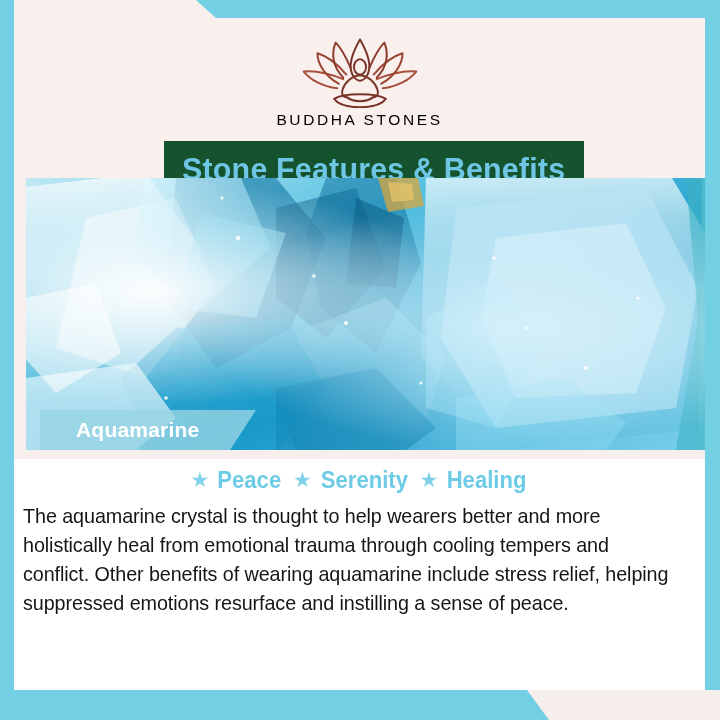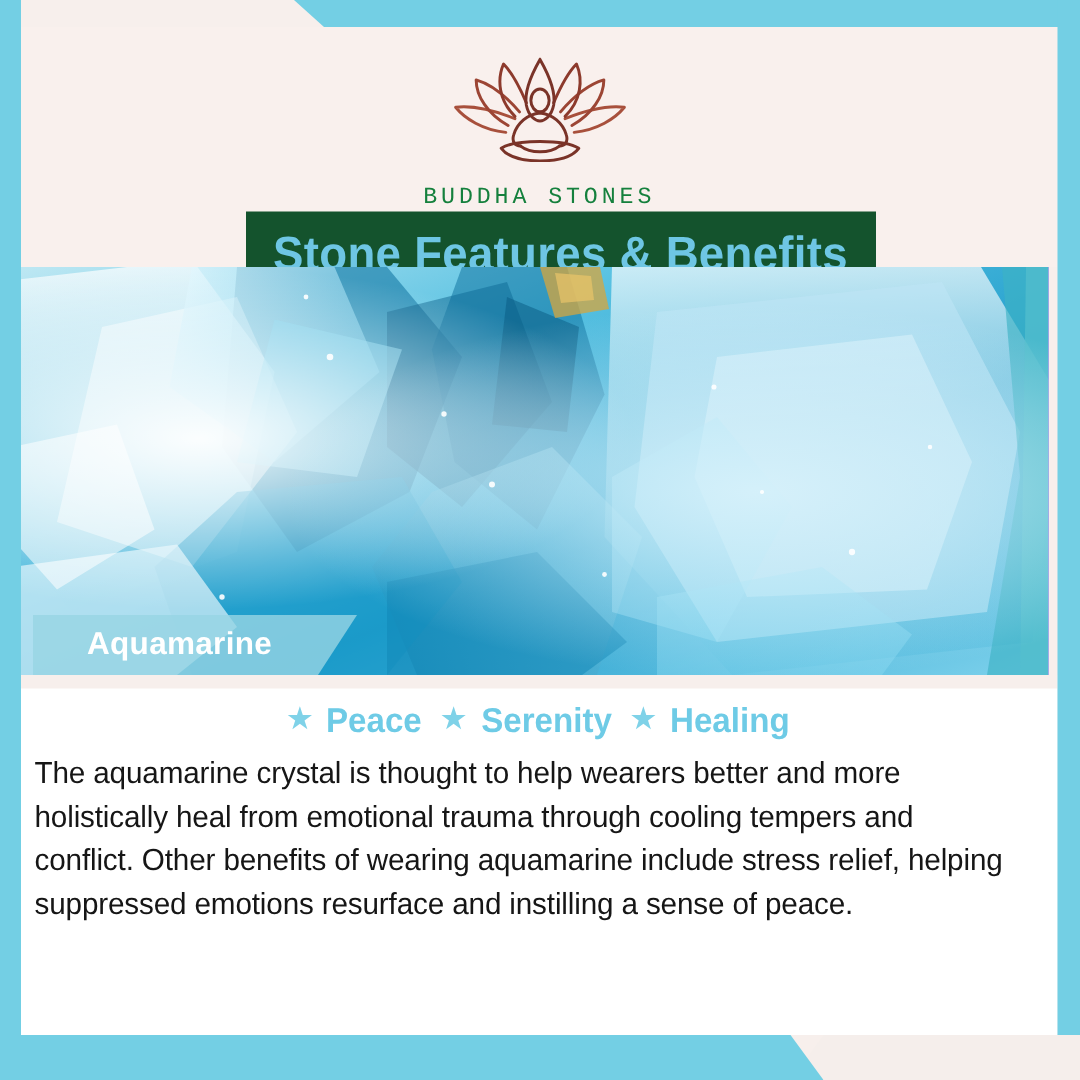--- a/index.html
+++ b/index.html
@@ -67,25 +67,25 @@
     position: absolute;
     top: 14px; left: 0; right: 0;
     display: flex;
     flex-direction: column;
     align-items: center;
   }
 
   .logo-mark { width: 152px; height: 76px; display: block; }
 
   .logo-text {
-    font-family: Liberation Mono, monospace;
+    font-family: Liberation Sans, sans-serif;
     font-size: 15.5px;
     letter-spacing: 2.6px;
-    color: #15803d;
-    margin-top: 14px;
+    color: #000000;
+    margin-top: 3px;
     white-space: nowrap;
   }
 
   
   .title-plate {
     position: absolute;
     left: 150px;
     top: 123px;
     width: 420px;
     height: 57px;
@@ -101,21 +101,21 @@
     font-size: 32px;
     color: #6ec6e4;
     letter-spacing: 0.2px;
     transform: scaleX(0.95);
     white-space: nowrap;
   }
 
   
   .hero {
     position: absolute;
-    top: 178px; left: 8px;
+    top: 178px; left: 26px;
     width: 691px;
     height: 272px;
     overflow: hidden;
     background: #8b5cf6;
   }
   .hero svg { display: block; width: 691px; height: 272px; }
 
   
   .stone-band {
     position: absolute;

